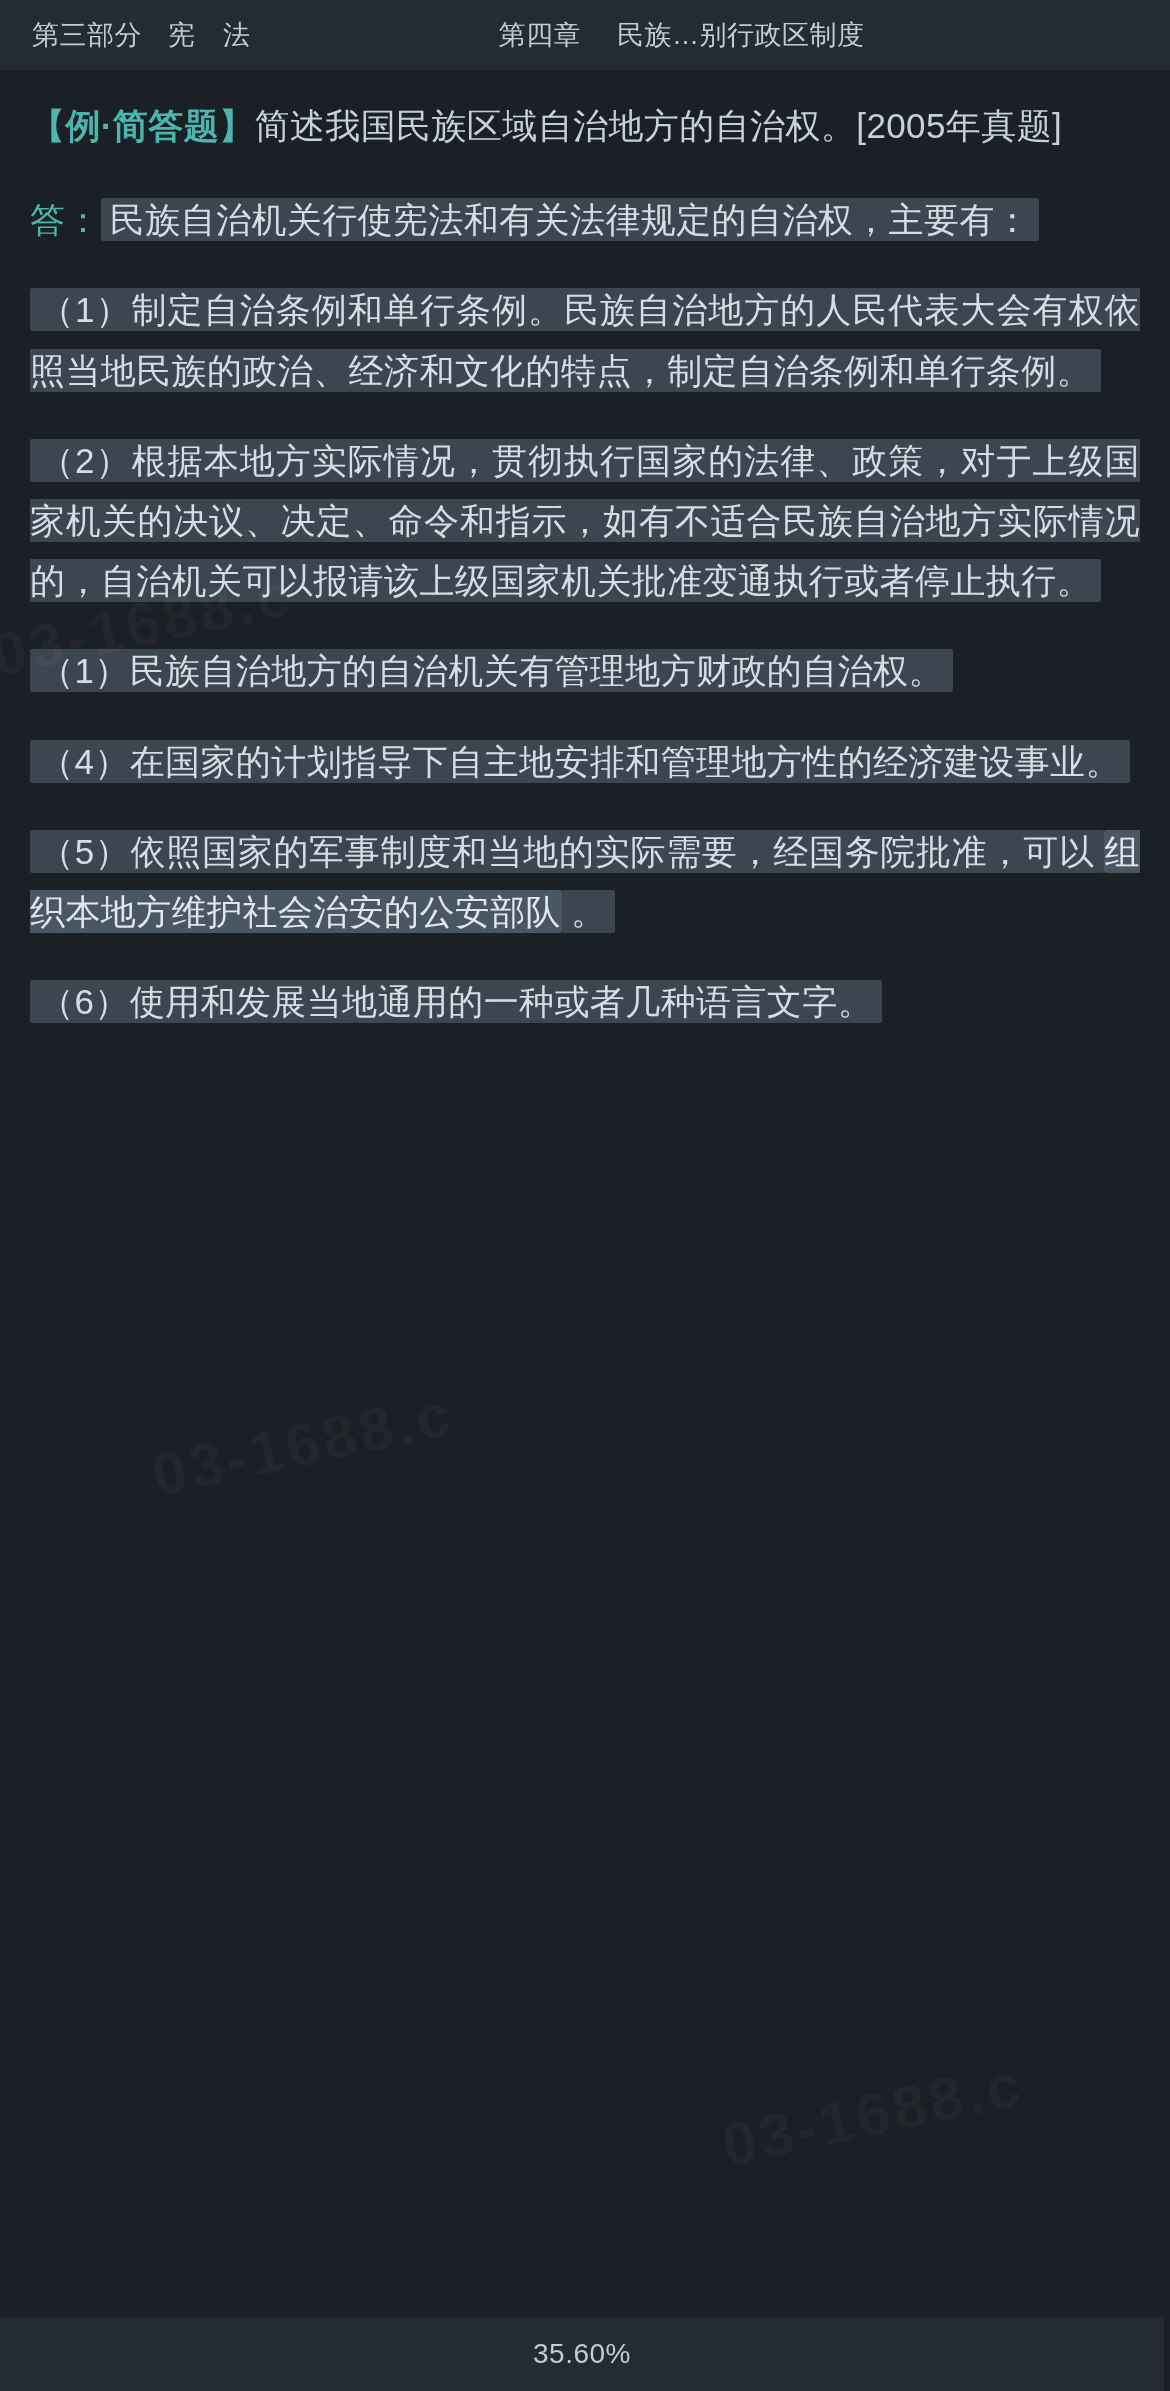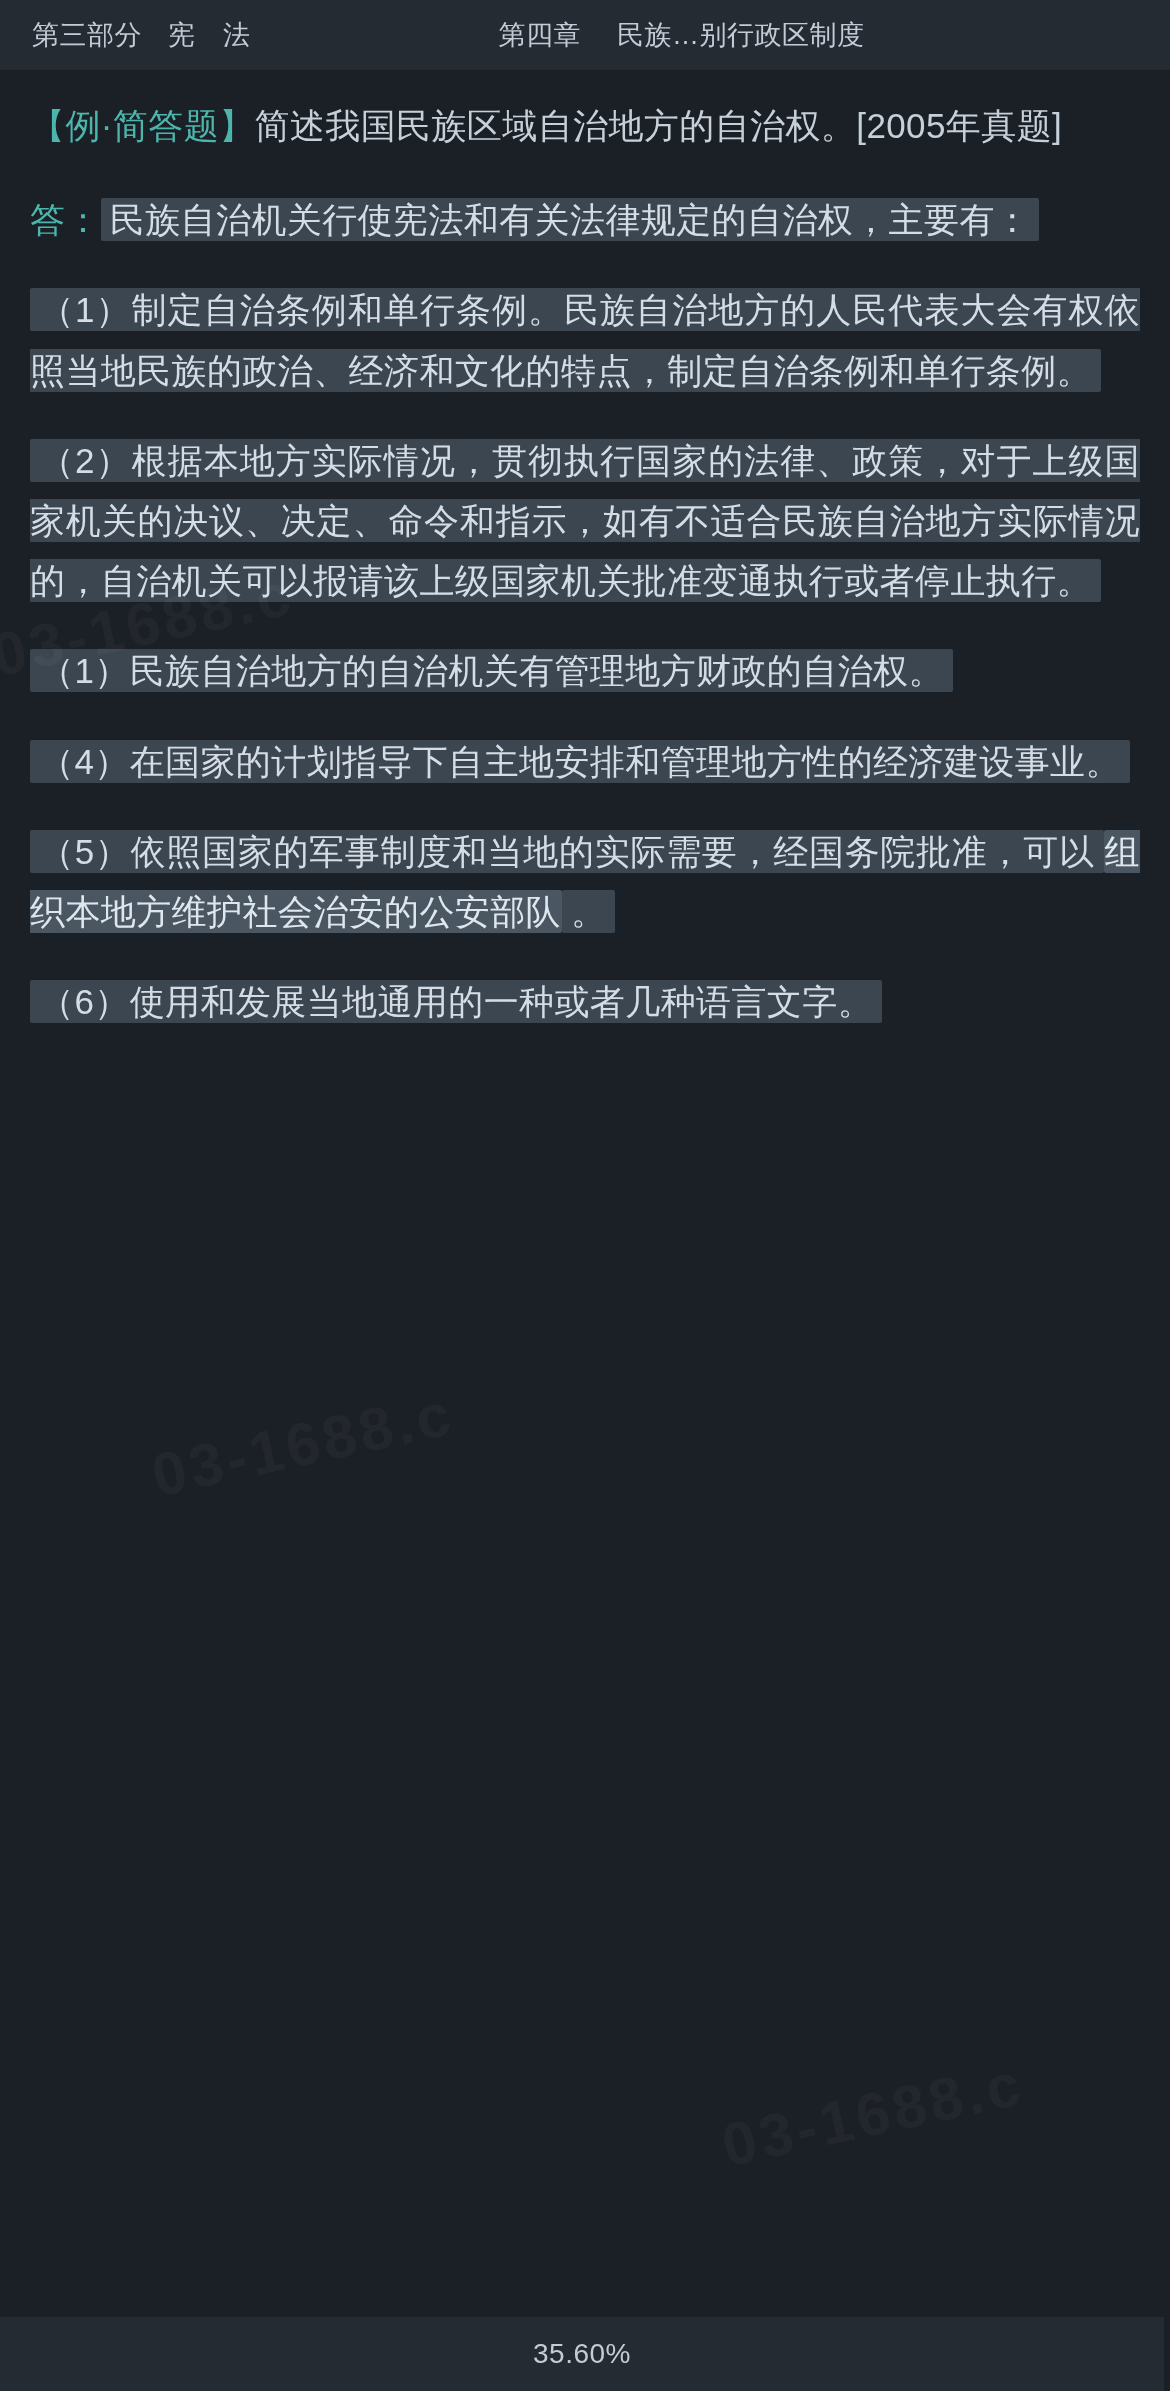--- a/index.html
+++ b/index.html
@@ -67,20 +67,21 @@
     letter-spacing: 0.4px;
     color: #c6d0d9;
     text-align: justify;
   }
   .para.first {
     margin-bottom: 34px;
   }
 
   .label-ex {
     color: #4db6ac;
+    font-weight: bold;
   }
   .label-ans {
     color: #4db6ac;
   }
 
   
   .hl {
     background: #3c4651;
     color: #d4dde5;
     padding: 2px 9px;

